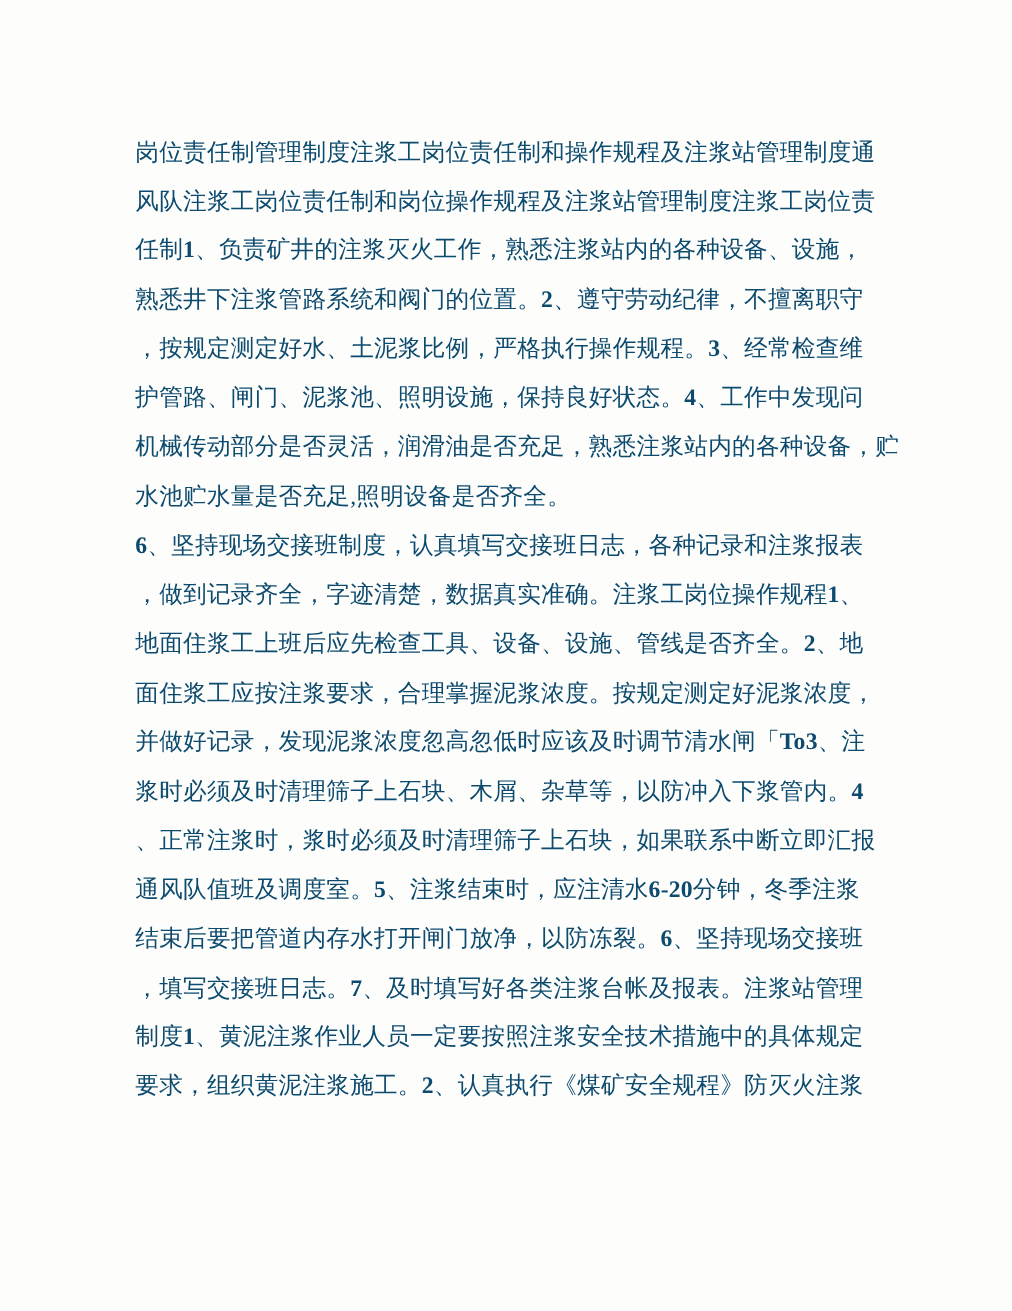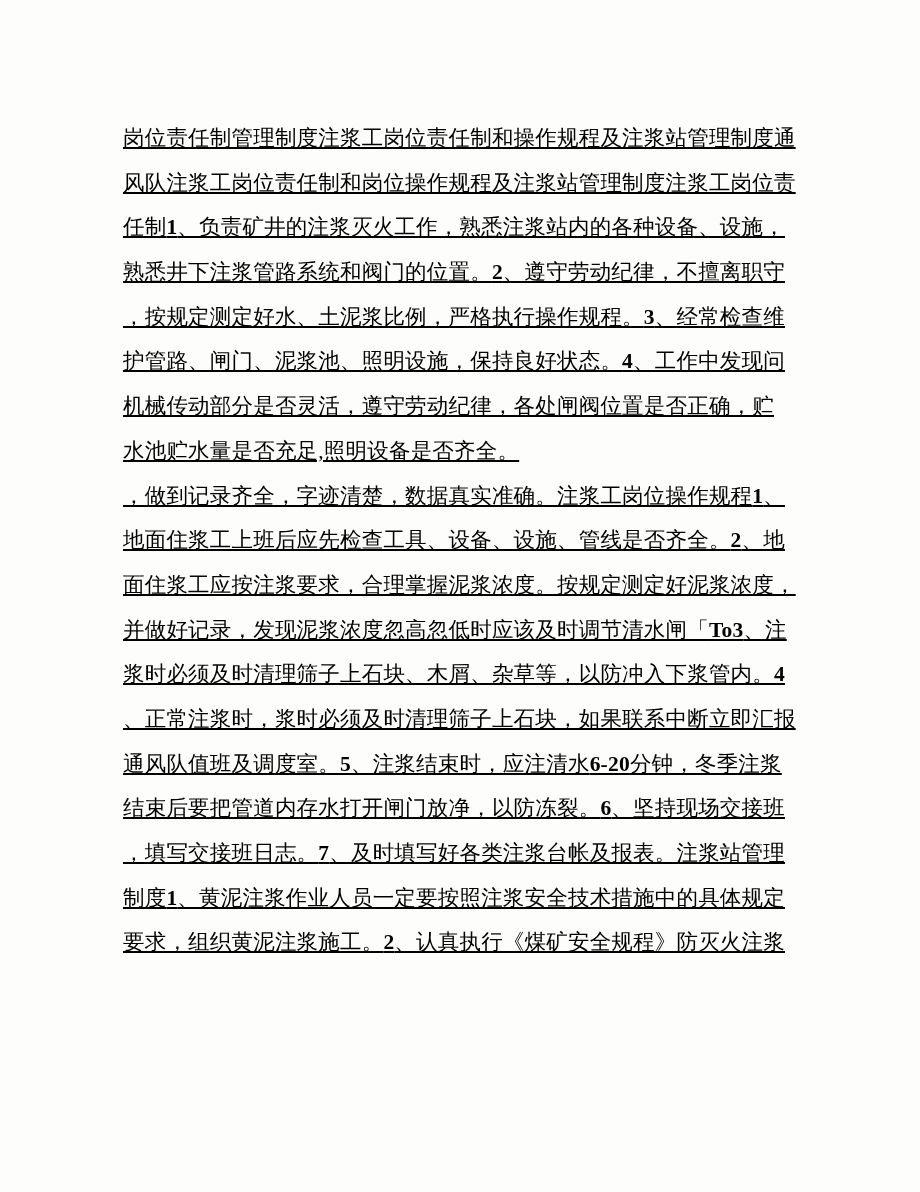--- a/index.html
+++ b/index.html
@@ -22,44 +22,44 @@
   .text-block {
     position: absolute;
     left: 123px;
     top: 116px;
     width: 680px;
   }
   .line {
     height: 44.7px;
     line-height: 44.7px;
     font-size: 21.5px;
-    color: #000000;
+    color: #0c4a6e;
     letter-spacing: 0.2px;
     white-space: nowrap;
     font-weight: 400;
-    text-decoration: underline;
   }
   .line b {
     font-weight: 700;
     font-family: "Liberation Serif", "DejaVu Serif", serif;
   }
 </style>
 </head>
 <body>
 
 <div class="page">
   <div class="text-block">
     <div class="line">岗位责任制管理制度注浆工岗位责任制和操作规程及注浆站管理制度通</div>
     <div class="line">风队注浆工岗位责任制和岗位操作规程及注浆站管理制度注浆工岗位责</div>
     <div class="line">任制<b>1</b>、负责矿井的注浆灭火工作，熟悉注浆站内的各种设备、设施，</div>
     <div class="line">熟悉井下注浆管路系统和阀门的位置。<b>2</b>、遵守劳动纪律，不擅离职守</div>
     <div class="line">，按规定测定好水、土泥浆比例，严格执行操作规程。<b>3</b>、经常检查维</div>
     <div class="line">护管路、闸门、泥浆池、照明设施，保持良好状态。<b>4</b>、工作中发现问</div>
-    <div class="line">机械传动部分是否灵活，遵守劳动纪律，各处闸阀位置是否正确，贮</div>
+    <div class="line">机械传动部分是否灵活，润滑油是否充足，熟悉注浆站内的各种设备，贮</div>
     <div class="line">水池贮水量是否充足,照明设备是否齐全。</div>
+    <div class="line"><b>6</b>、坚持现场交接班制度，认真填写交接班日志，各种记录和注浆报表</div>
     <div class="line">，做到记录齐全，字迹清楚，数据真实准确。注浆工岗位操作规程<b>1</b>、</div>
     <div class="line">地面住浆工上班后应先检查工具、设备、设施、管线是否齐全。<b>2</b>、地</div>
     <div class="line">面住浆工应按注浆要求，合理掌握泥浆浓度。按规定测定好泥浆浓度，</div>
     <div class="line">并做好记录，发现泥浆浓度忽高忽低时应该及时调节清水闸「<b>To3</b>、注</div>
     <div class="line">浆时必须及时清理筛子上石块、木屑、杂草等，以防冲入下浆管内。<b>4</b></div>
     <div class="line">、正常注浆时，浆时必须及时清理筛子上石块，如果联系中断立即汇报</div>
     <div class="line">通风队值班及调度室。<b>5</b>、注浆结束时，应注清水<b>6-20</b>分钟，冬季注浆</div>
     <div class="line">结束后要把管道内存水打开闸门放净，以防冻裂。<b>6</b>、坚持现场交接班</div>
     <div class="line">，填写交接班日志。<b>7</b>、及时填写好各类注浆台帐及报表。注浆站管理</div>
     <div class="line">制度<b>1</b>、黄泥注浆作业人员一定要按照注浆安全技术措施中的具体规定</div>

